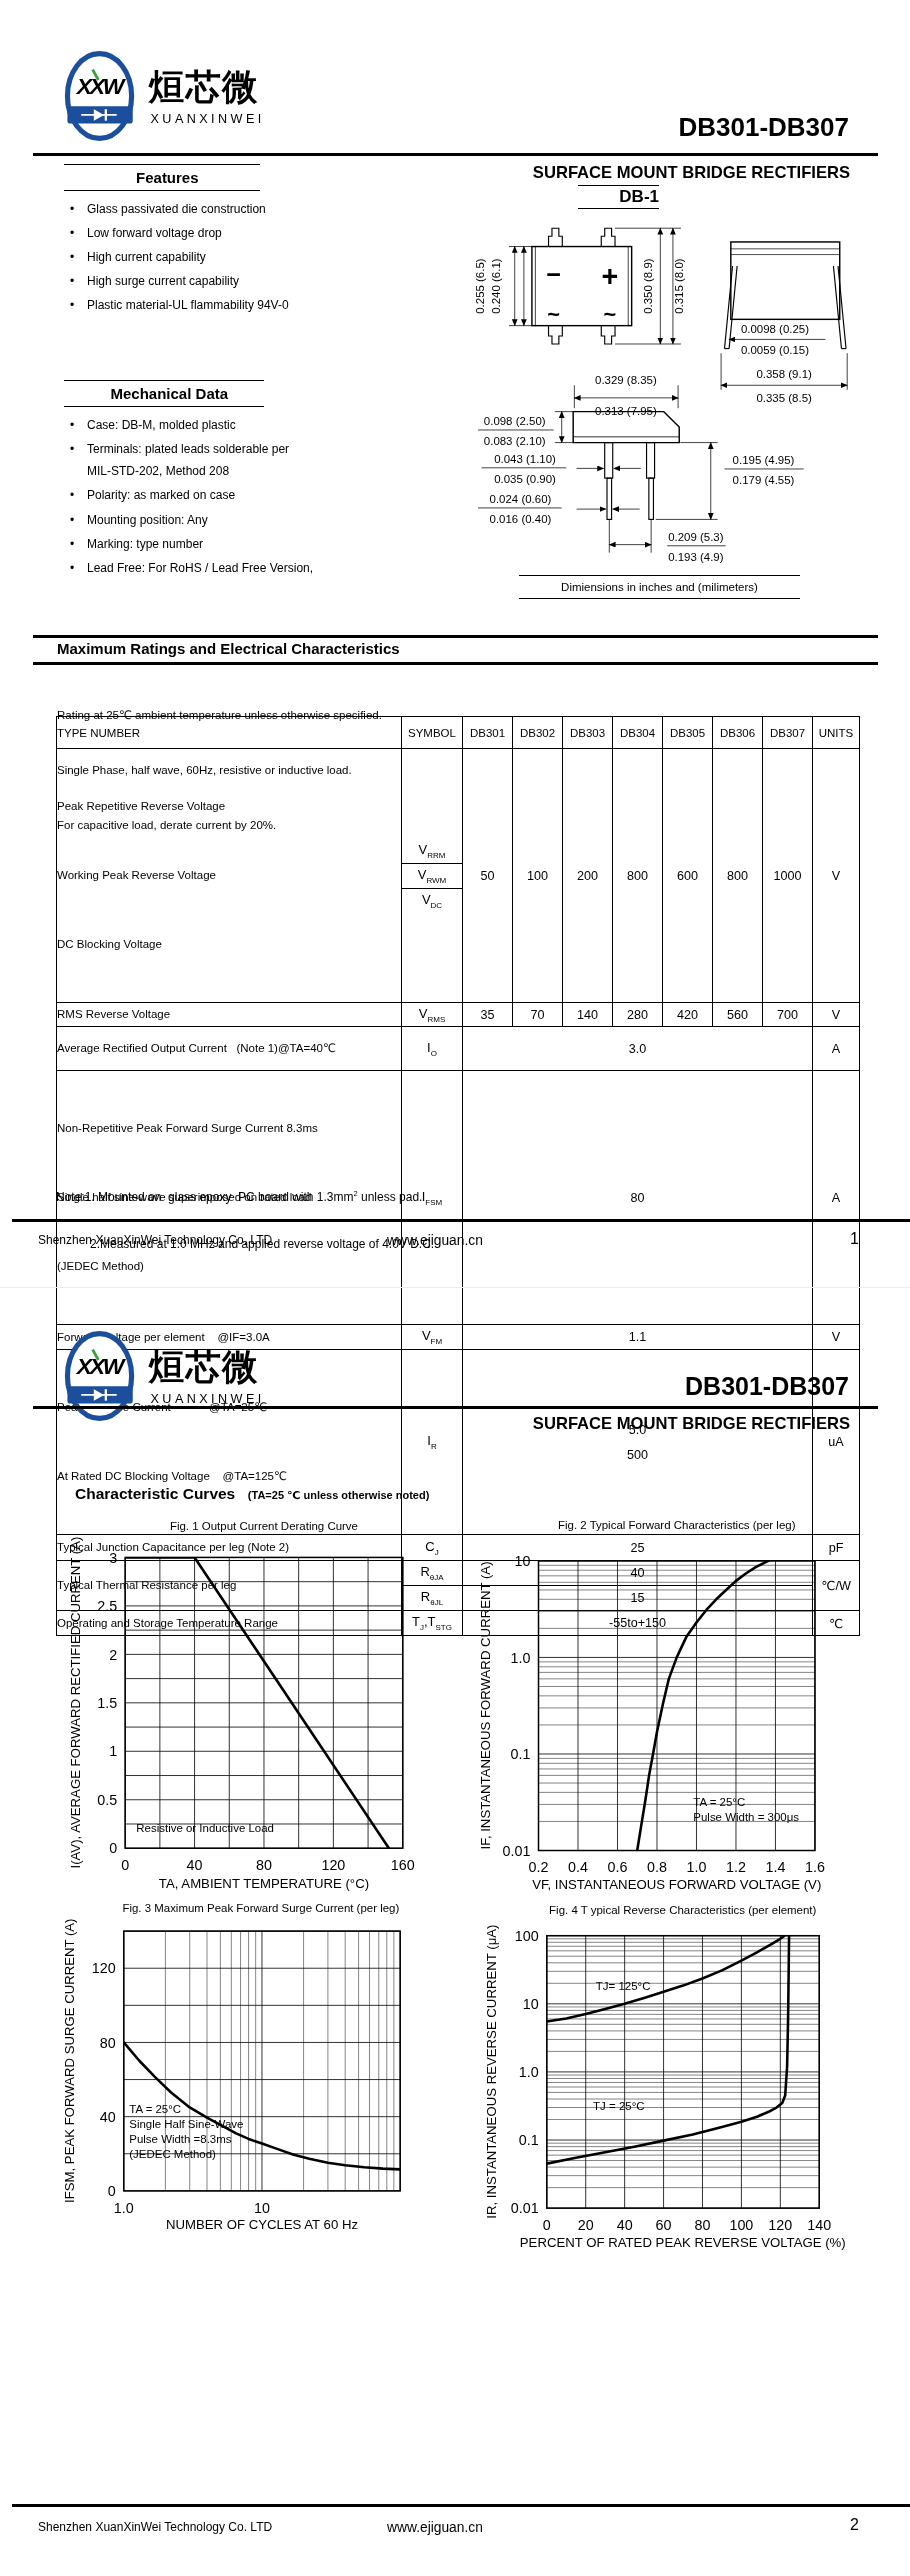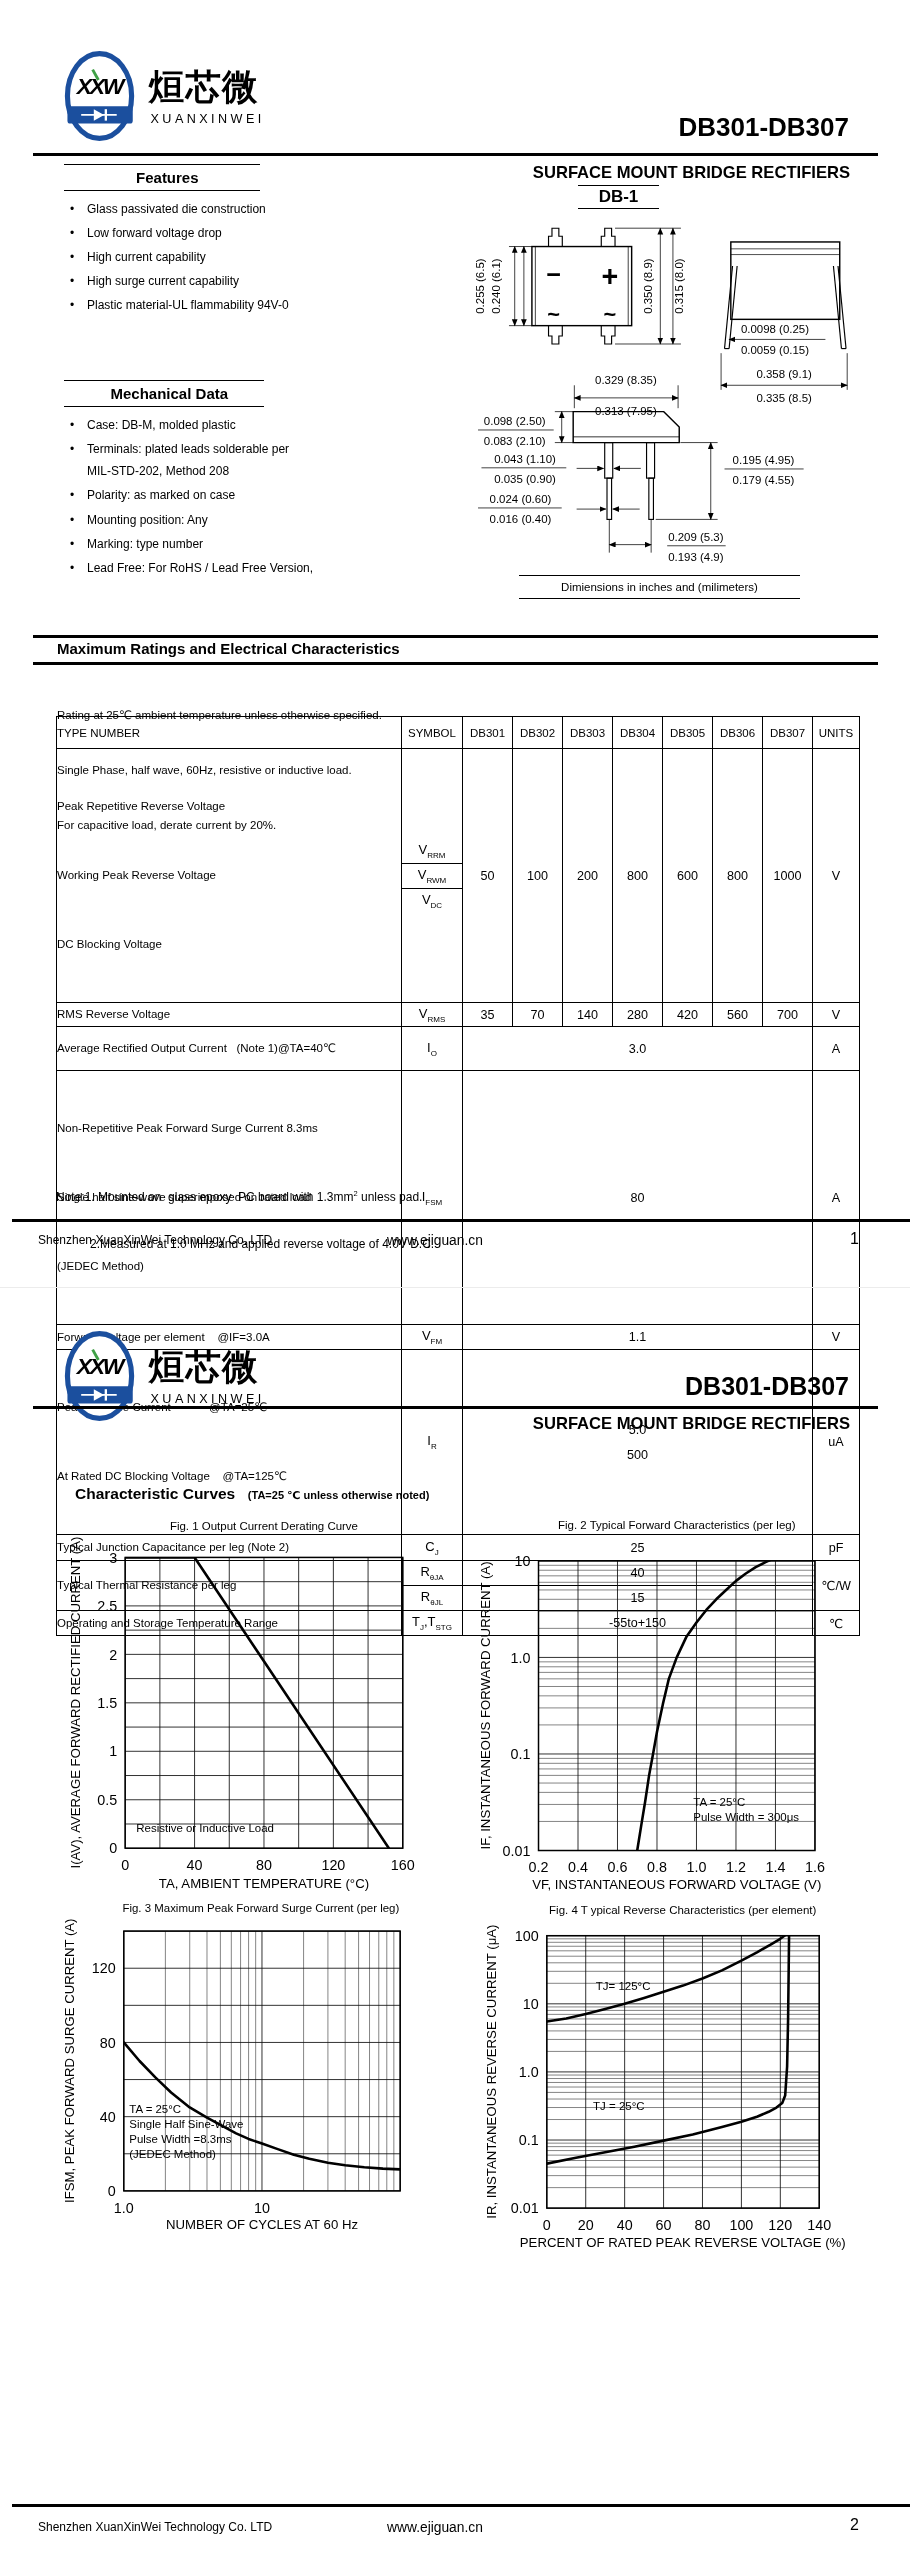--- a/index.html
+++ b/index.html
@@ -12,21 +12,21 @@
   
   .part-title{left:459px;width:390px;text-align:right;font-size:26px;font-weight:bold;letter-spacing:0px;}
   .subtitle{left:402px;width:448px;text-align:right;font-size:16.6px;font-weight:bold;}
   
   .sec-box{border-top:1.7px solid #000;border-bottom:1.7px solid #000;padding:4px 0 4px 10.3px;
            font-size:15px;font-weight:bold;text-align:center;}
   ul.blist{list-style:none;margin:0;padding:0;font-size:12px;}
   ul.blist li{display:flex;margin-bottom:9.8px;line-height:14.3px;}
   ul.blist .blt{width:17px;flex:0 0 17px;font-size:12px;}
   
-  .db1{border-top:1.7px solid #000;border-bottom:1.7px solid #000;text-align:center;
+  .db1{border-top:1.7px solid #000;border-bottom:1.7px solid #000;text-align:right;
        font-size:17px;font-weight:bold;padding:0.6px 0 1.7px 0;}
   
   .rat-title{font-size:15px;font-weight:bold;}
   .cond{font-size:11.5px;line-height:18.4px;white-space:pre-wrap;}
   
   table.ratings{border-collapse:collapse;table-layout:fixed;width:803px;}
   table.ratings th,table.ratings td{
     border-left:1.1px solid #000;border-right:1.1px solid #000;
     border-top:1.7px solid #000;border-bottom:1.7px solid #000;
     vertical-align:middle;padding:0;}

